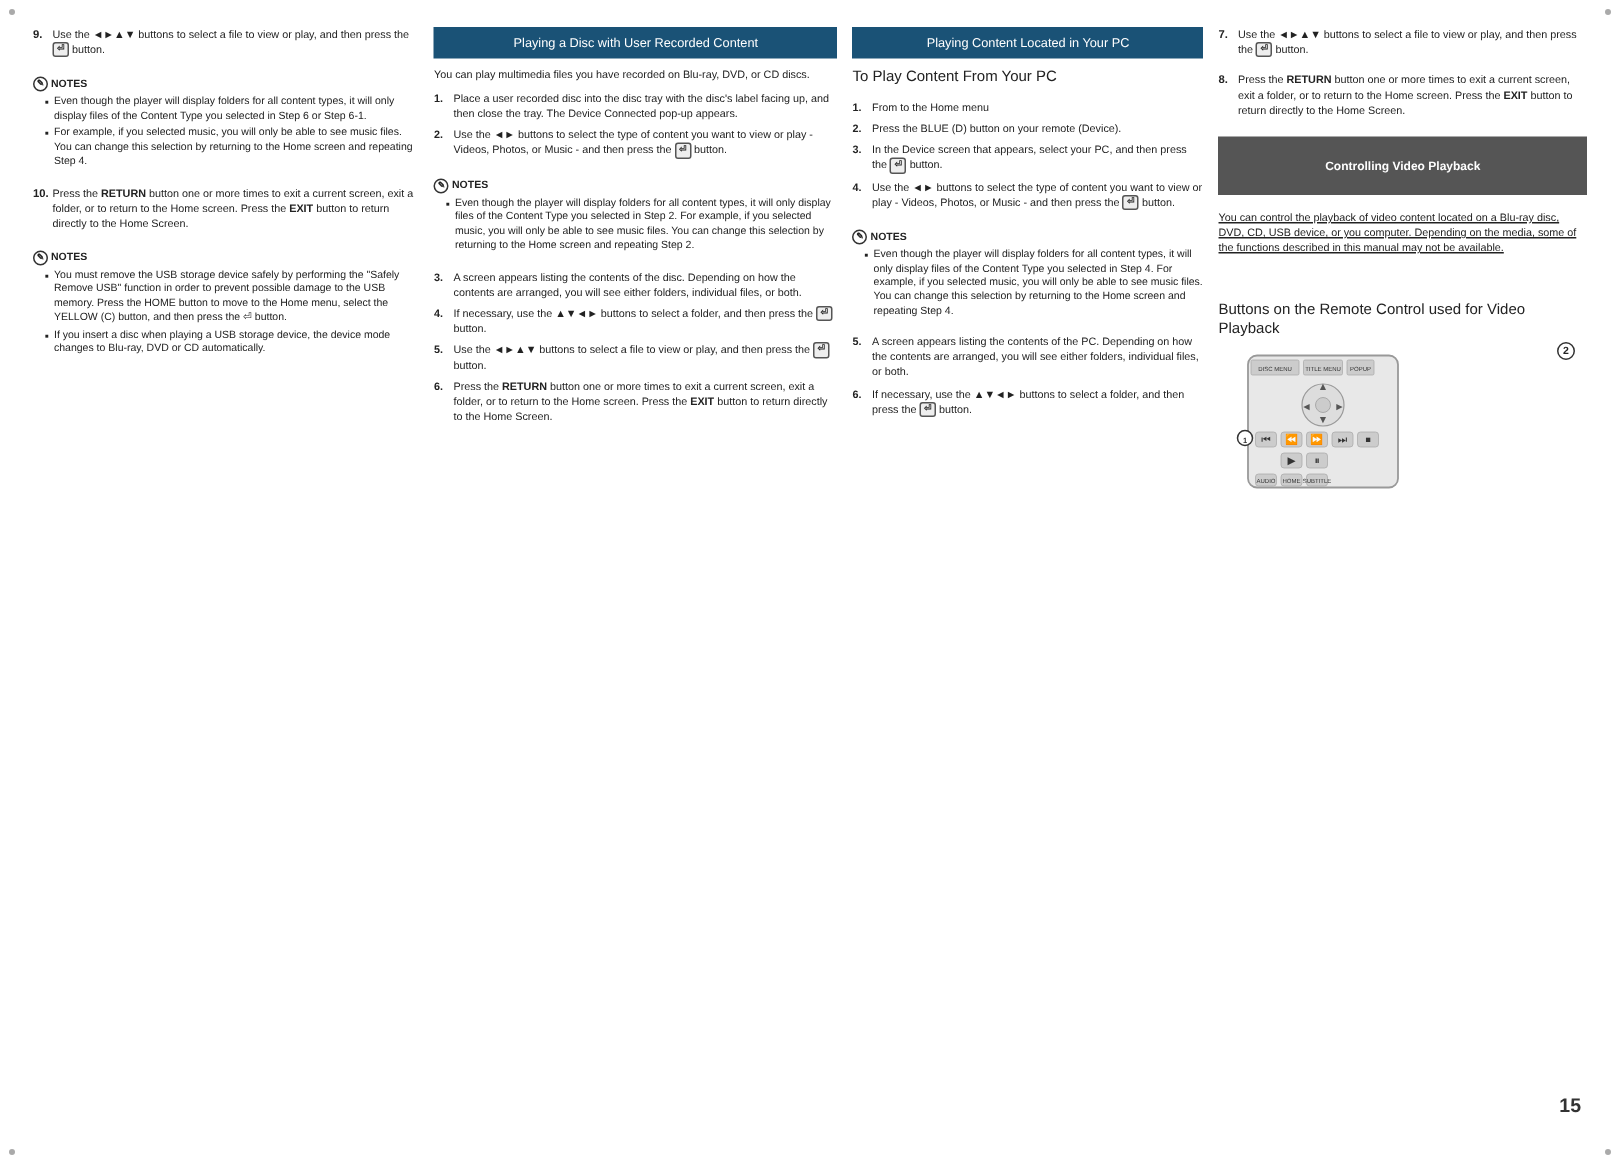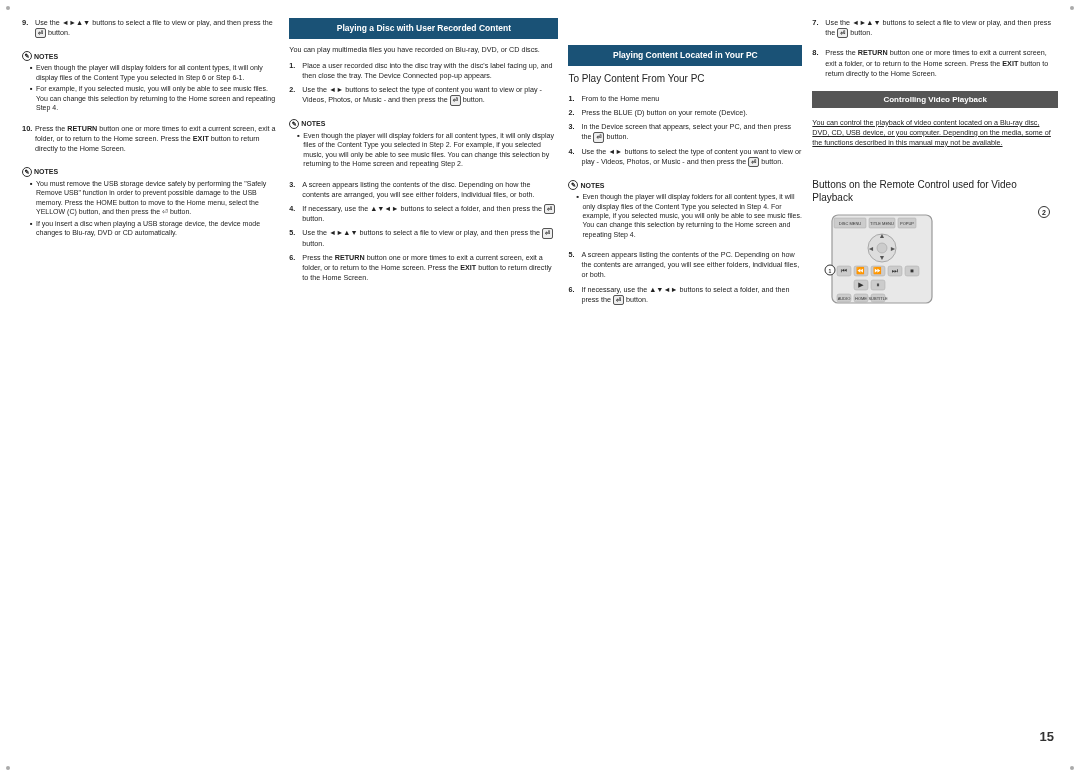--- a/index.html
+++ b/index.html
@@ -25,37 +25,37 @@
       width: 100%;
     }
     .col {
       flex: 1;
       display: flex;
       flex-direction: column;
       gap: 6px;
     }
     .col-1 { flex: 1.1; }
     .col-2 { flex: 1.15; }
-    .col-3 { flex: 1.0; margin-top: 27px; }
+    .col-3 { flex: 1.0; }
     .col-4 { flex: 1.05; }
 
     .section-header {
       background: #1a5276;
       color: #fff;
       text-align: center;
       padding: 5px 8px;
       font-size: 8.5px;
-      font-weight: bold;
+      font-weight: normal;
       line-height: 1.3;
     }
     .section-header-sm {
       background: #555;
       color: #fff;
       text-align: center;
-      padding: 4px 6px;
+      padding: 15px 6px;
       font-size: 8px;
       font-weight: bold;
     }
 
     .text-block {
       font-size: 7.2px;
       line-height: 1.4;
       color: #222;
     }
 

